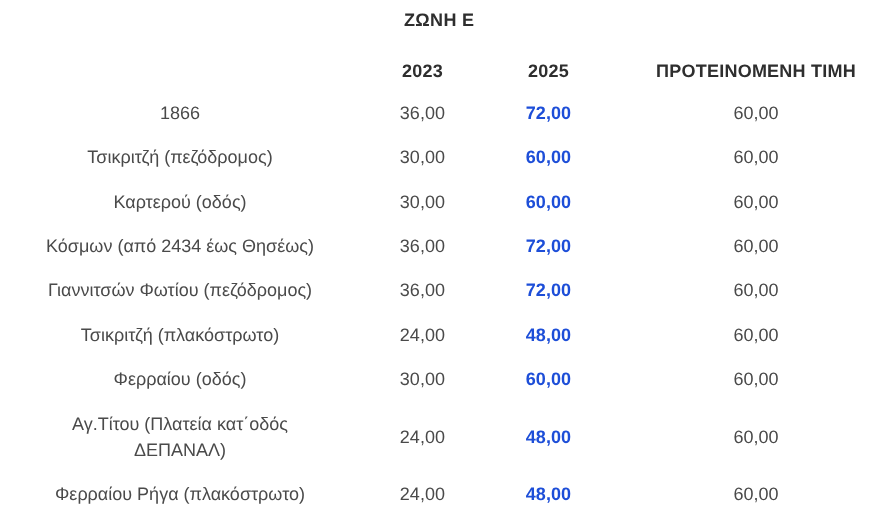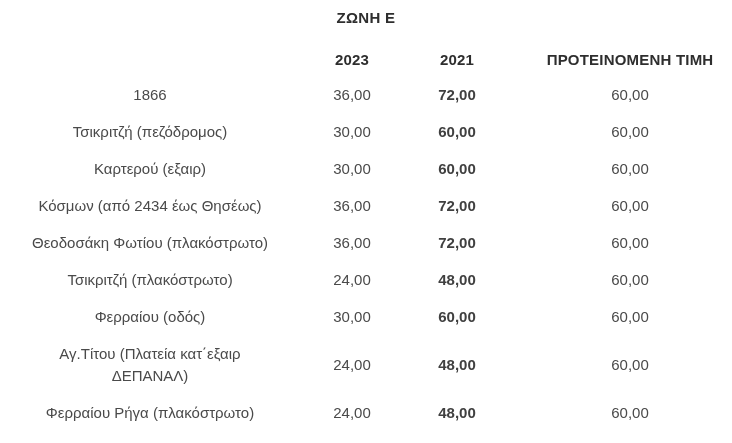--- a/index.html
+++ b/index.html
@@ -53,21 +53,21 @@
   }
   tbody tr { height: 37px; }
   tbody tr.tall { height: 59px; }
   td { color: #4a4a4a; }
   td.street {
     white-space: pre-line;
     line-height: 22px;
   }
   td.v2019 {
     font-weight: bold;
-    color: #404040;
+    color: #1d4ed8;
   }
   th.proposed, td.vprop {
     padding-left: 18px;
   }
 </style>
 </head>
 <body>
 
 <div class="page">
   <div class="title">ΖΩΝΗ Ε</div>
@@ -76,76 +76,76 @@
     <colgroup>
       <col class="c-street">
       <col class="c-2023">
       <col class="c-2019">
       <col class="c-proposed">
     </colgroup>
     <thead>
       <tr>
         <th></th>
         <th>2023</th>
-        <th>2021</th>
+        <th>2025</th>
         <th class="proposed">ΠΡΟΤΕΙΝΟΜΕΝΗ ΤΙΜΗ</th>
       </tr>
     </thead>
     <tbody id="rows">
   <tr>
     <td class="street">1866</td>
     <td class="v2023">36,00</td>
     <td class="v2019">72,00</td>
     <td class="vprop">60,00</td>
   </tr>
 
   <tr>
     <td class="street">Τσικριτζή (πεζόδρομος)</td>
     <td class="v2023">30,00</td>
     <td class="v2019">60,00</td>
     <td class="vprop">60,00</td>
   </tr>
 
   <tr>
-    <td class="street">Καρτερού (εξαιρ)</td>
+    <td class="street">Καρτερού (οδός)</td>
     <td class="v2023">30,00</td>
     <td class="v2019">60,00</td>
     <td class="vprop">60,00</td>
   </tr>
 
   <tr>
     <td class="street">Κόσμων (από 2434 έως Θησέως)</td>
     <td class="v2023">36,00</td>
     <td class="v2019">72,00</td>
     <td class="vprop">60,00</td>
   </tr>
 
   <tr>
-    <td class="street">Θεοδοσάκη Φωτίου (πλακόστρωτο)</td>
+    <td class="street">Γιαννιτσών Φωτίου (πεζόδρομος)</td>
     <td class="v2023">36,00</td>
     <td class="v2019">72,00</td>
     <td class="vprop">60,00</td>
   </tr>
 
   <tr>
     <td class="street">Τσικριτζή (πλακόστρωτο)</td>
     <td class="v2023">24,00</td>
     <td class="v2019">48,00</td>
     <td class="vprop">60,00</td>
   </tr>
 
   <tr>
     <td class="street">Φερραίου (οδός)</td>
     <td class="v2023">30,00</td>
     <td class="v2019">60,00</td>
     <td class="vprop">60,00</td>
   </tr>
 
   <tr class="tall">
-    <td class="street">Αγ.Τίτου (Πλατεία κατ΄εξαιρ
+    <td class="street">Αγ.Τίτου (Πλατεία κατ΄οδός
 ΔΕΠΑΝΑΛ)</td>
     <td class="v2023">24,00</td>
     <td class="v2019">48,00</td>
     <td class="vprop">60,00</td>
   </tr>
 
   <tr>
     <td class="street">Φερραίου Ρήγα (πλακόστρωτο)</td>
     <td class="v2023">24,00</td>
     <td class="v2019">48,00</td>

